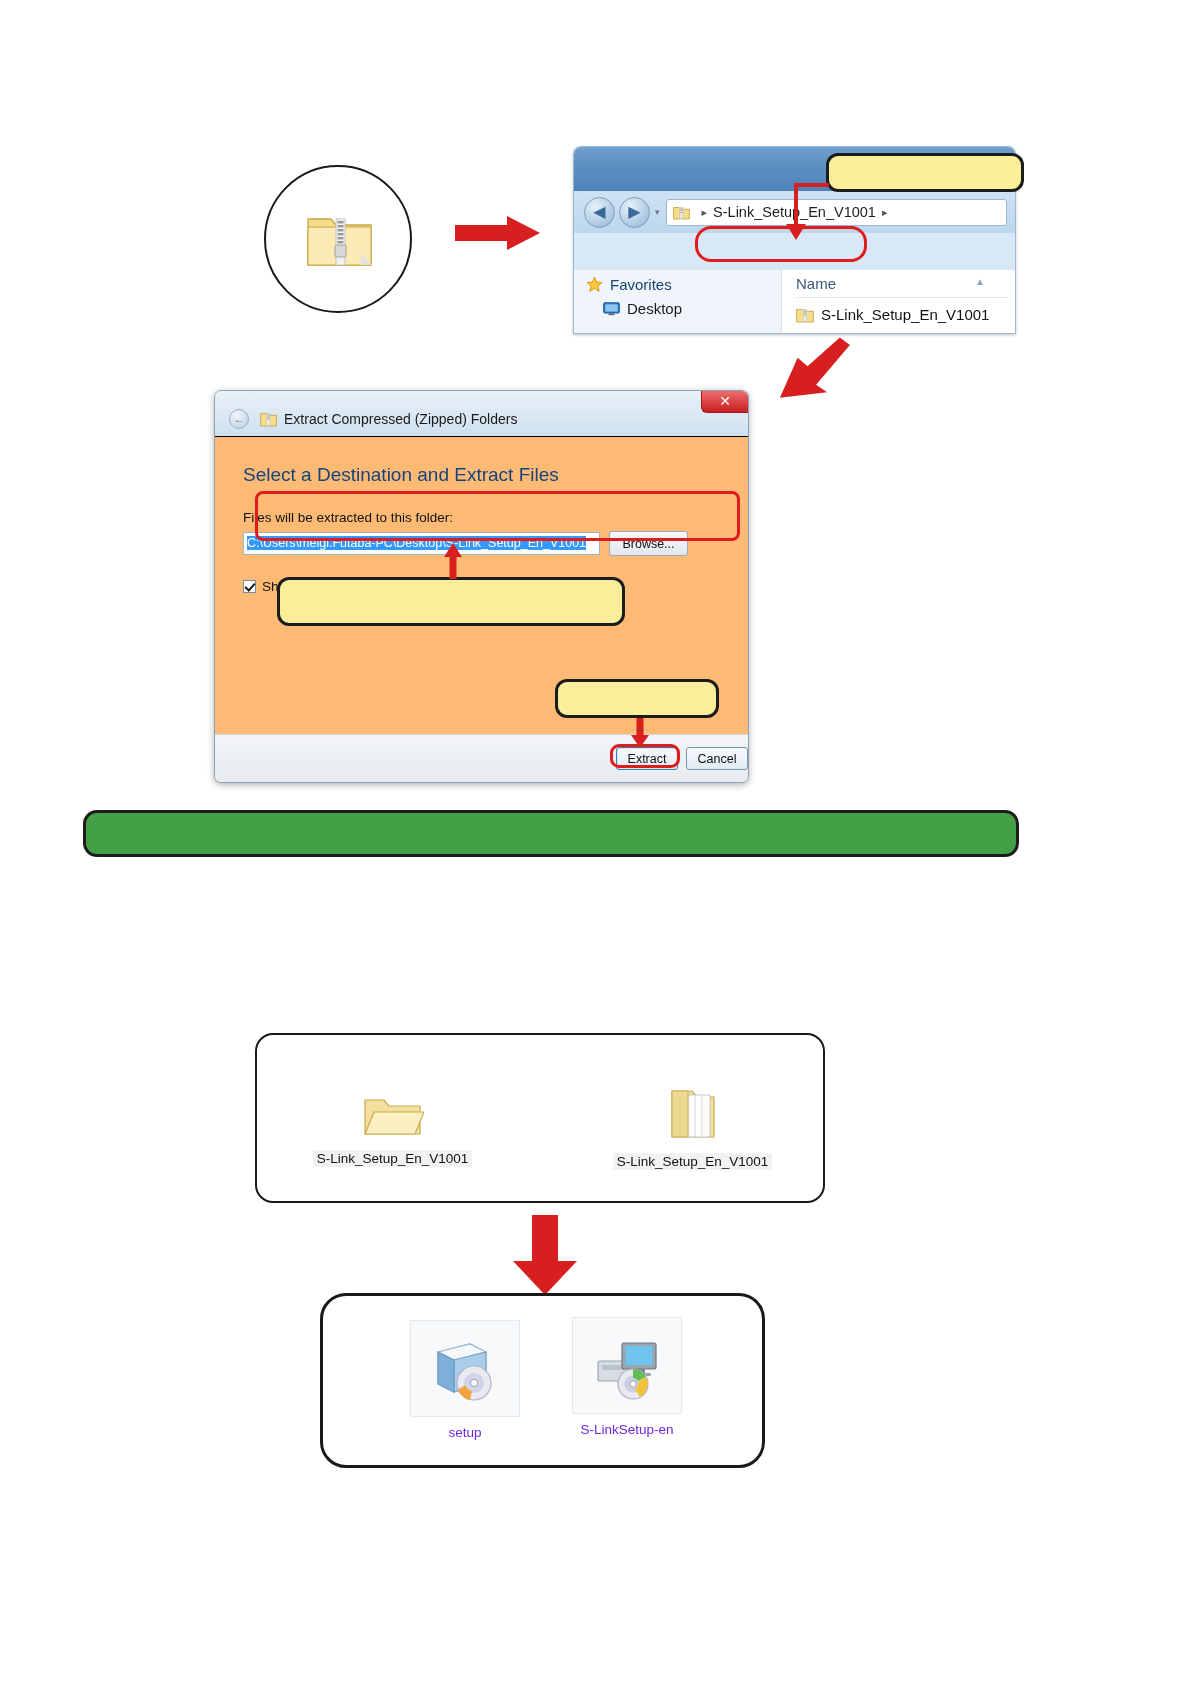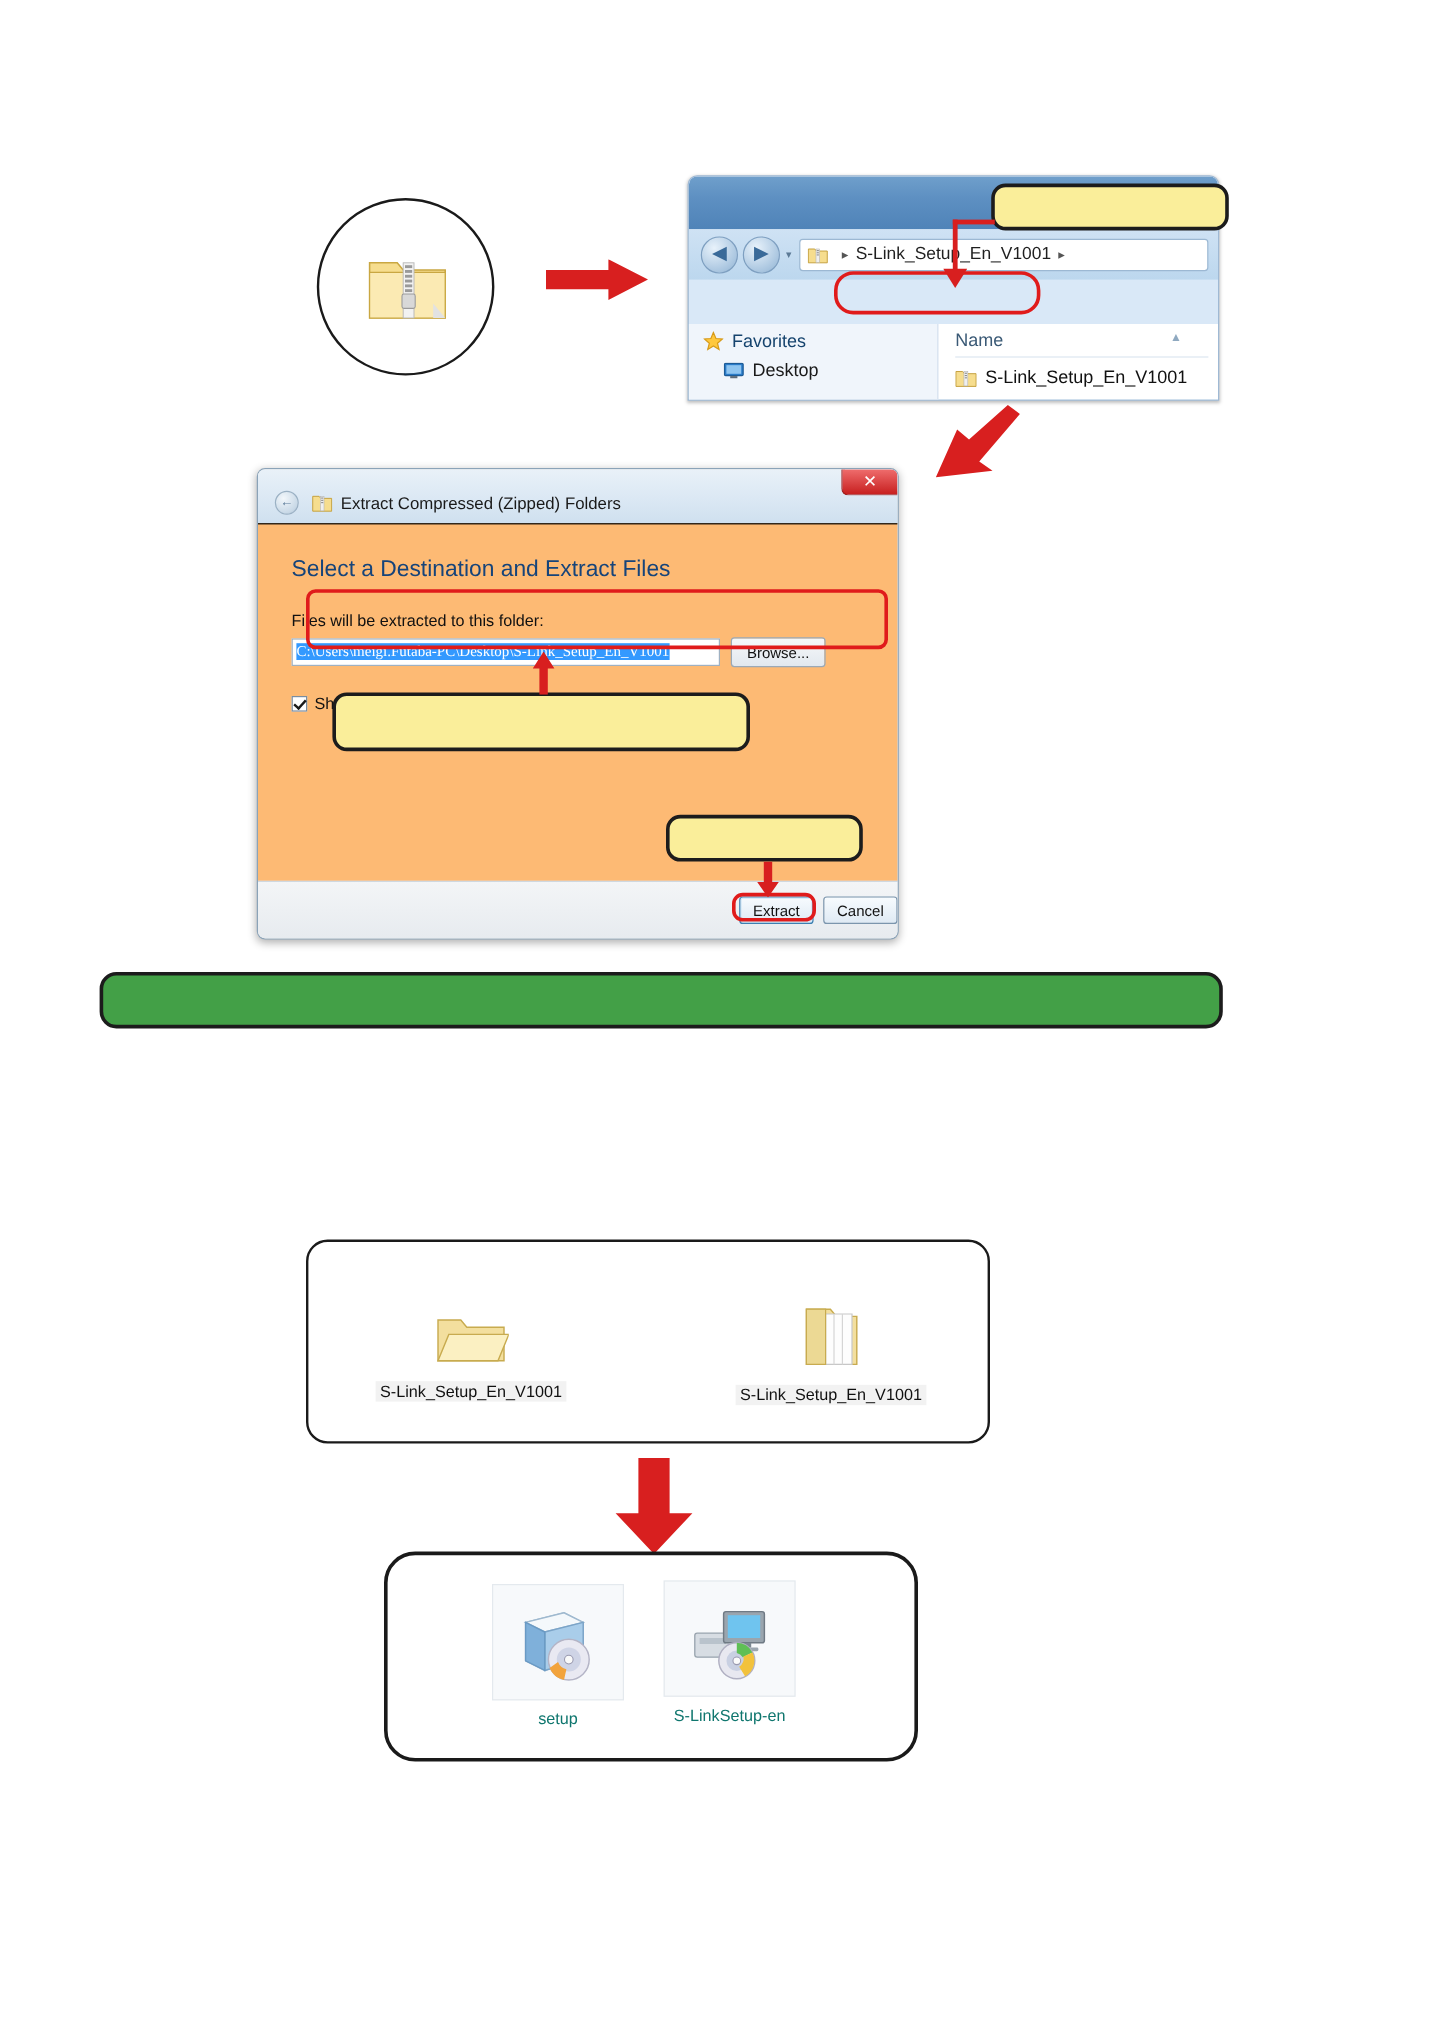--- a/index.html
+++ b/index.html
@@ -151,21 +151,21 @@
     position:absolute; left:0; top:45px; right:0; bottom:48px;
     background:#fdba74; border-top:1px solid #000000;
     padding:27px 28px 0 28px;
   }
   .dlg-heading { font-size:19px; color:#16447a; font-weight:normal; margin:0 0 24px 0; }
   .field-label { font-size:13.5px; color:#111; margin-bottom:6px; }
   .field-row { display:flex; align-items:center; }
   .path-input {
     flex:0 0 357px; height:23px; border:1px solid #9fb1c2; background:#fff;
     font-size:12.5px; color:#111; padding:0 3px; line-height:21px;
-    white-space:nowrap; overflow:hidden;font-family:Liberation Serif, serif;
+    white-space:nowrap; overflow:hidden;
   }
   .path-sel { background:#3399ff; color:#fff; }
   .browse-btn {
     margin-left:9px; width:79px; height:25px;
     background:linear-gradient(to bottom,#f6f8fa,#e2e8ee);
     border:1px solid #9aa9b7; border-radius:3px;
     font-size:12.5px; color:#111; display:flex; align-items:center; justify-content:center;
   }
   .cb-row { display:flex; align-items:center; margin-top:23px; }
   .cbox {
@@ -215,26 +215,26 @@
 
   
   .setup-box {
     left:320px; top:1293px; width:445px; height:175px;
     background:#fff; border:3px solid #1a1a1a; border-radius:26px;
   }
   .setup-item {
     position:absolute; width:110px; text-align:center;
   }
   .si-1 { left:410px; top:1320px; }
-  .si-2 { left:553px; top:1317px; }
+  .si-2 { left:572px; top:1317px; }
   .setup-thumb {
     width:110px; height:97px; background:#f7f9fb; border:1px solid #e4e9ee;
     display:flex; align-items:center; justify-content:center;
   }
-  .setup-cap { font-size:13.5px; color:#0f766e; margin-top:8px; display:block; }
+  .setup-cap { font-size:13.5px; color:#6d28d9; margin-top:8px; display:block; }
 </style>
 </head>
 <body>
 
 <div class="abs zip-circle"></div>
 <div class="abs zip-icon">
   <svg viewBox="0 0 70 68" width="70" height="68">
     <path d="M3 14 L26 14 L31 20 L66 20 L66 60 L3 60 Z" fill="#f6dd8e" stroke="#c9a742" stroke-width="1.3"></path>
     <path d="M3 22 L66 22 L66 60 L3 60 Z" fill="#fbeab3" stroke="#c9a742" stroke-width="1"></path>
     <rect x="31" y="14" width="9" height="46" fill="#f2f2f2" stroke="#b9b9b9" stroke-width="0.8"></rect>

